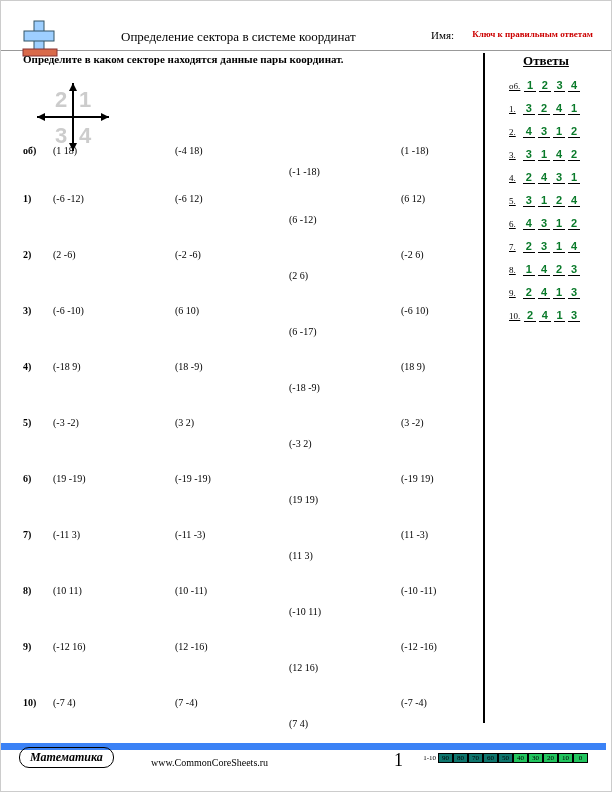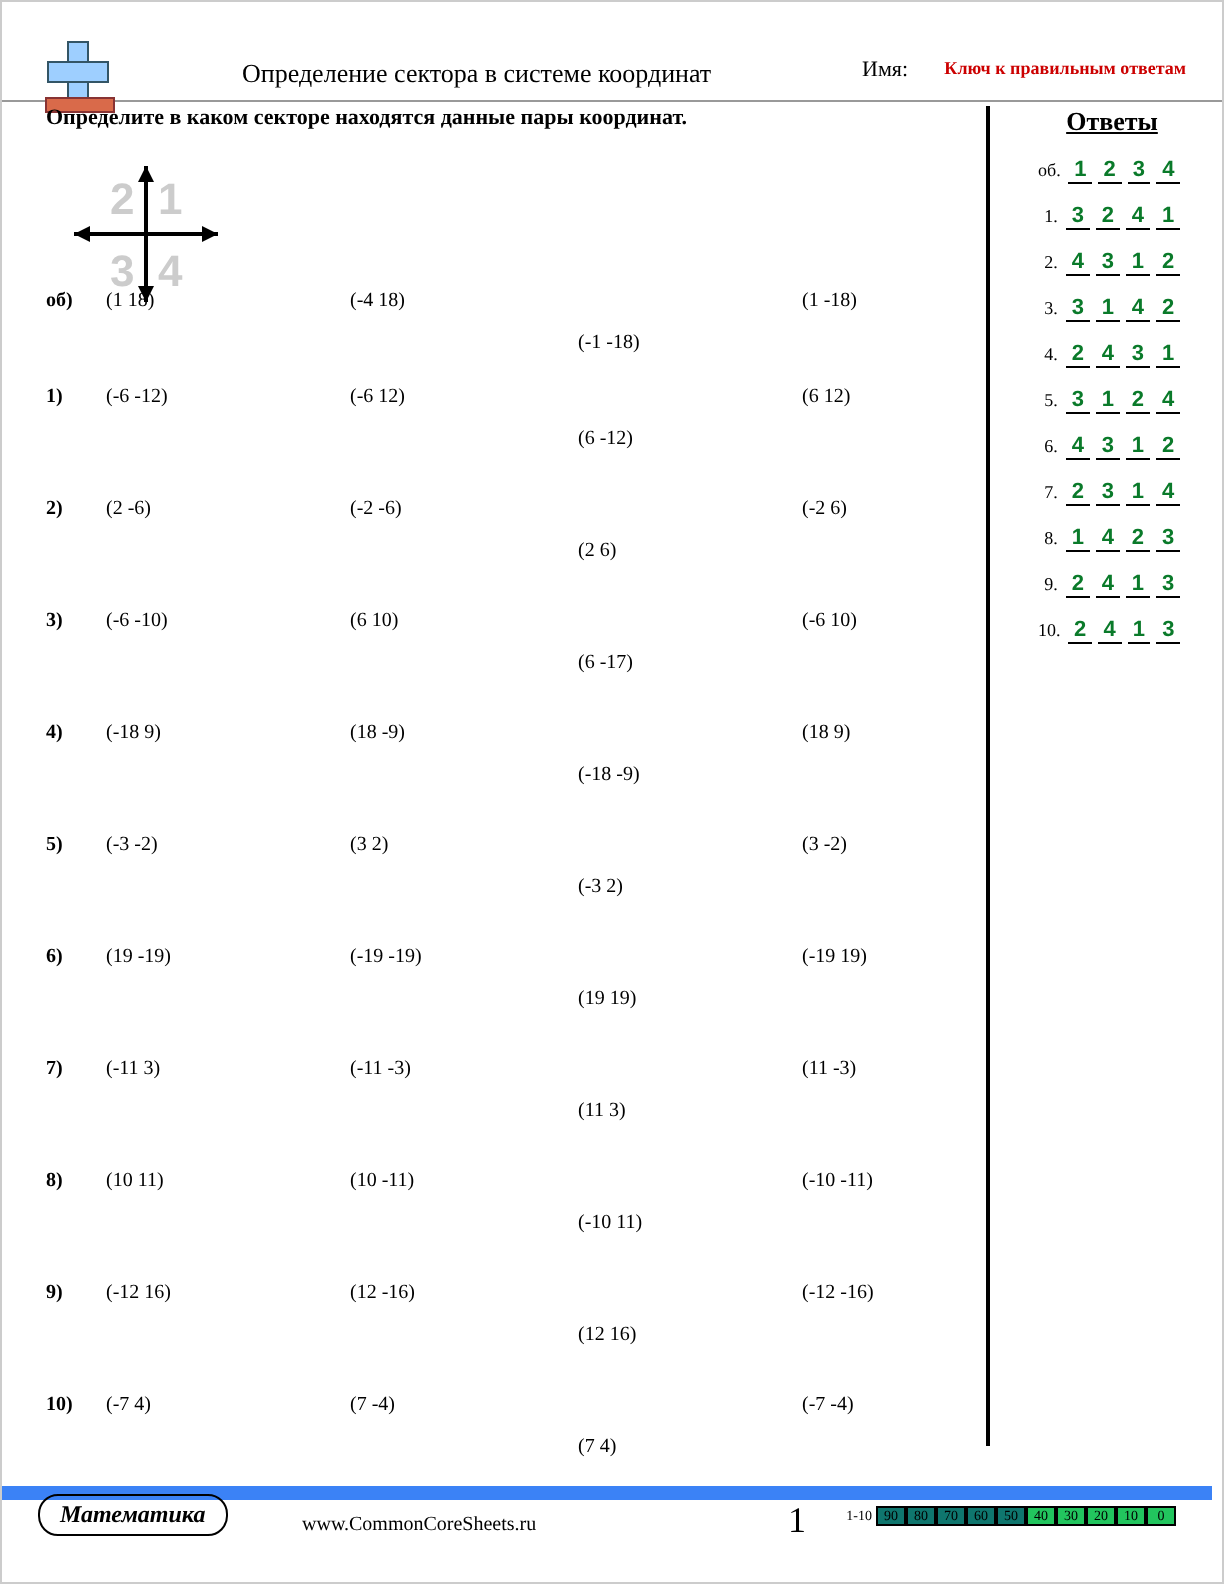--- a/index.html
+++ b/index.html
@@ -18,24 +18,24 @@
   .row .label { position: absolute; left: 0; top: 28px; font-weight: bold; font-size: 10px; }
   .row .pair { position: absolute; top: 28px; font-size: 10px; }
   .p0 { left: 30px; }
   .p1 { left: 152px; }
   .p2 { left: 266px; margin-top: 21px; }
   .p3 { left: 378px; }
   .row0 .p0 { left: 30px; }
   .row0 { height: 92px; }
   .row0 .label { top: 72px; }
   .row0 .pair { top: 72px; }
-  .sidebar { position: absolute; right: 18px; top: 52px; width: 100px; border-left: 2px solid #000; padding-left: 24px; height: 670px; }
+  .sidebar { position: absolute; right: 28px; top: 52px; width: 100px; border-left: 2px solid #000; padding-left: 24px; height: 670px; }
   .answers-title { font-weight: bold; font-size: 13px; text-decoration: underline; text-align: center; margin-bottom: 10px; }
   .ans-row { display: flex; align-items: baseline; margin-bottom: 10px; font-size: 9px; }
-  .ans-row .num { width: 14px; text-align: right; margin-right: 4px; }
+  .ans-row .num { width: 14px; margin-right: 4px; text-decoration: underline; }
   .ans-row .val { width: 17px; text-align: center; border-bottom: 1px solid #000; margin-right: 3px; font-size: 11px; font-weight: bold; color: #0a7a2a; font-family: Arial, sans-serif; }
   .footer { position: absolute; bottom: 18px; left: 0; right: 5px; height: 30px; border-top: 7px solid #3b82f6; }
   .subj { position: absolute; left: 18px; bottom: 5px; border: 1px solid #000; border-radius: 10px; padding: 2px 10px; font-size: 12px; font-weight: bold; font-style: italic; }
   .site { position: absolute; left: 150px; bottom: 5px; font-size: 10px; }
   .pagenum { position: absolute; left: 393px; bottom: 2px; font-size: 18px; font-family: Georgia, serif; }
   .scale { position: absolute; right: 18px; bottom: 10px; font-size: 7px; display: flex; align-items: center; }
   .scale .lbl { margin-right: 2px; }
   .scale .cell { width: 15px; height: 10px; border: 1px solid #000; text-align: center; line-height: 9px; background: #0f766e; }
   .scale .cell.shade { background: #22c55e; }
 </style>

